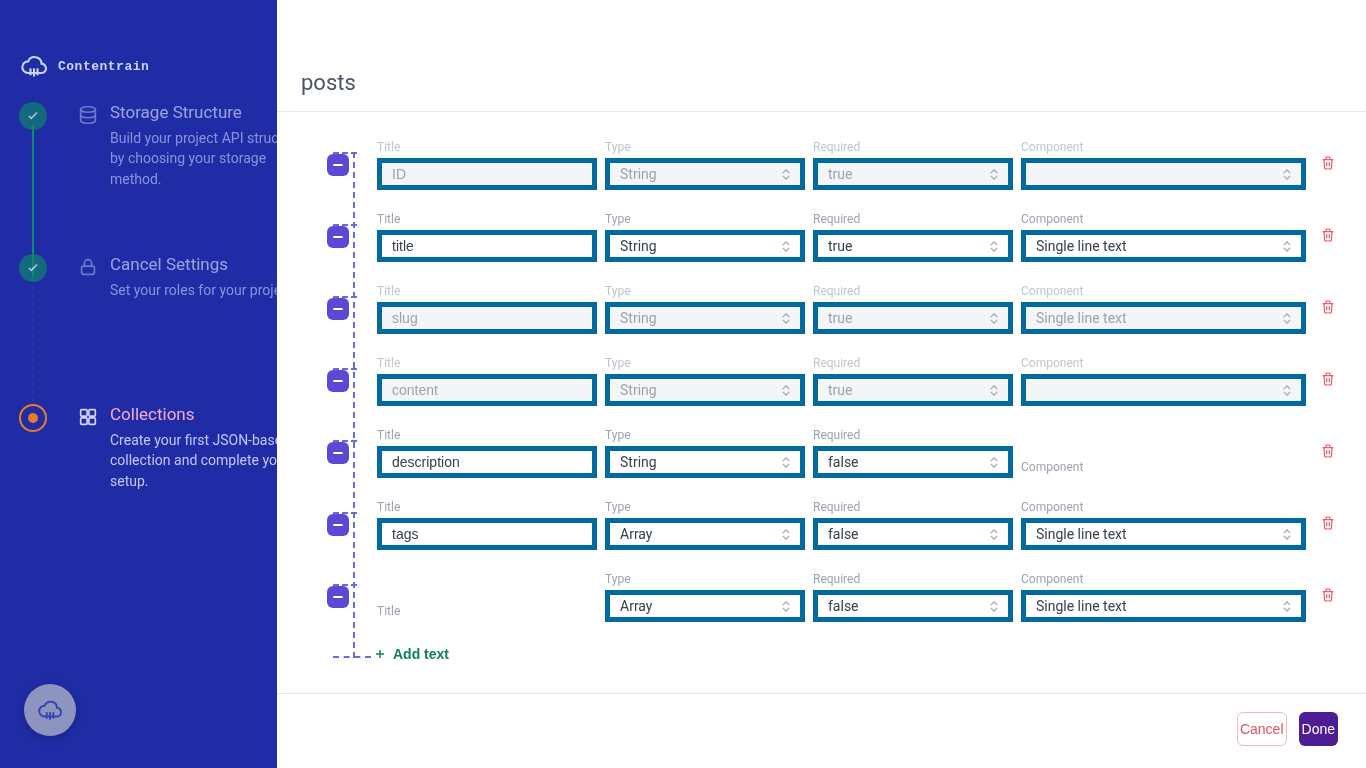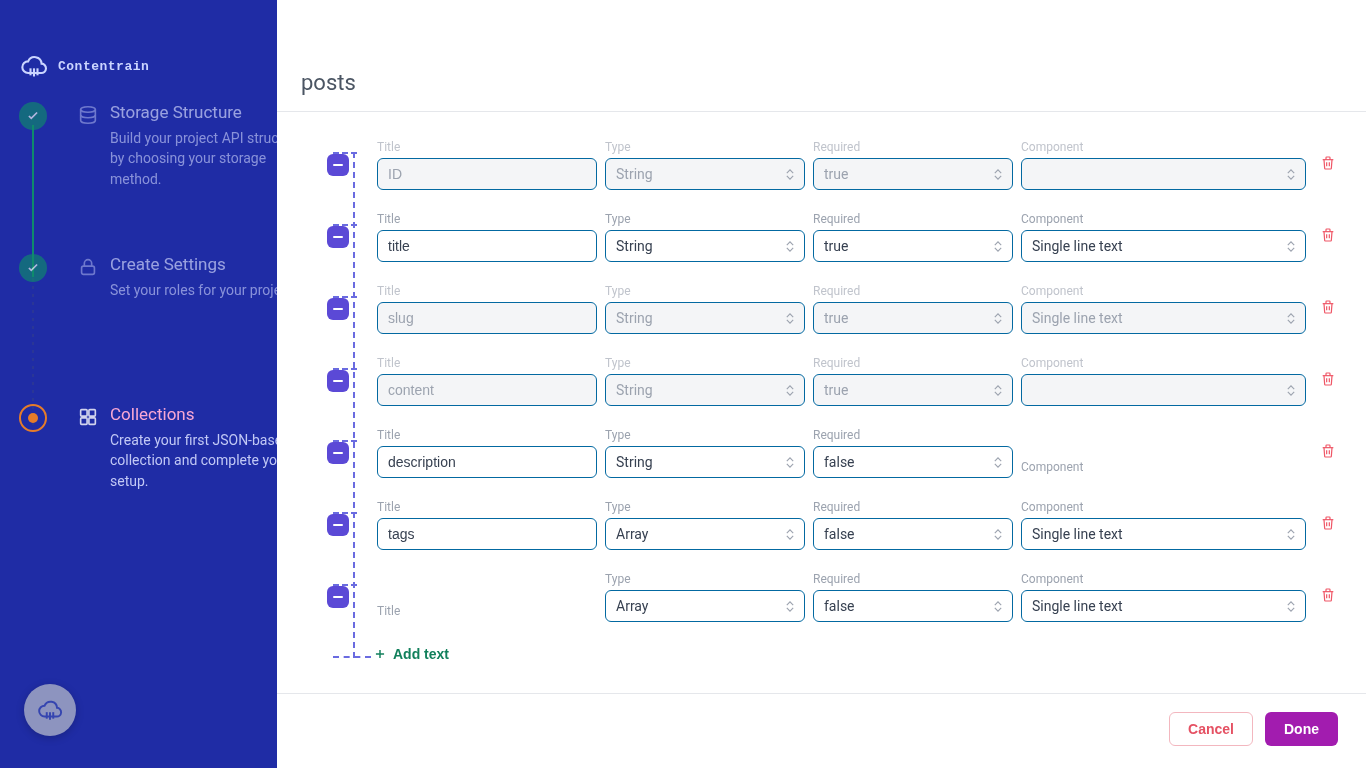--- a/index.html
+++ b/index.html
@@ -154,21 +154,21 @@
     margin-left: -14px;
   }
   .field-row .toggle::before {
     content: "";
     width: 10px; height: 2px; background: #fff; border-radius: 1px;
   }
 
   .fg { display: flex; flex-direction: column; }
   .fg label { font-size: 12px; color: #9ca3af; margin-bottom: 4px; }
   .fg .control {
-    height: 32px; border: 1px solid #0369a1; border-radius: 6px;
+    height: 32px; border: 5px solid #0369a1; border-radius: 0;
     padding: 0 10px; display: flex; align-items: center;
     background: #fff; color: #374151; font-size: 14px;
     white-space: nowrap;
   }
   .fg input.control { outline: none; width: 100%; }
   .fg.select .control { justify-content: space-between; }
   .fg.select .chev { color: #9ca3af; display: flex; flex-direction: column; line-height: 0; gap: 1px; }
   .fg.select .chev svg { width: 8px; height: 5px; }
   .fg.disabled .control { background: #f4f5f7; color: #9ca3af; }
   .fg.disabled label { color: #c0c4cc; }
@@ -203,30 +203,30 @@
   }
   .add-btn svg { width: 14px; height: 14px; }
 
   
   .footer {
     border-top: 1px solid #e5e7eb;
     padding: 18px 28px 22px;
     display: flex; justify-content: flex-end; gap: 12px;
   }
   .btn {
-    height: 34px; padding: 0 18px; border-radius: 6px;
-    font-size: 14px; font-weight: 700; cursor: pointer;
+    height: 34px; padding: 0 2px; border-radius: 6px;
+    font-size: 14px; font-weight: 400; cursor: pointer;
     display: inline-flex; align-items: center;
     border: 1px solid transparent;
   }
   .btn-cancel {
     background: #fff; color: #e55163; border-color: #f3b7bf;
   }
   .btn-done {
-    background: #a21caf; color: #fff;
+    background: #4c1d95; color: #fff;
   }
 </style>
 </head>
 <body>
 
 <aside class="sidebar">
 
   <div class="brand">
     <svg viewBox="0 0 24 24" fill="none" stroke="currentColor" stroke-width="1.8">
       <path d="M7 18a5 5 0 0 1 0-10 6 6 0 0 1 11.5 2A4 4 0 0 1 18 18H7Z"></path>
@@ -273,21 +273,21 @@
         </span>
       </div>
       <div class="step-body">
         <span class="step-icon">
           <svg viewBox="0 0 24 24" fill="none" stroke="currentColor" stroke-width="1.8">
             <rect x="5" y="11" width="14" height="9" rx="2"></rect>
             <path d="M8 11V8a4 4 0 0 1 8 0v3"></path>
           </svg>
         </span>
         <div class="step-text">
-          <h3>Create Settings</h3>
+          <h3>Cancel Settings</h3>
           <p>Set your roles for your project.</p>
         </div>
       </div>
     </div>
 
     <div class="step step-3 active">
       <div class="step-indicator">
         <span class="ind-ring">
             <span class="ind-dot"></span>
           </span>

